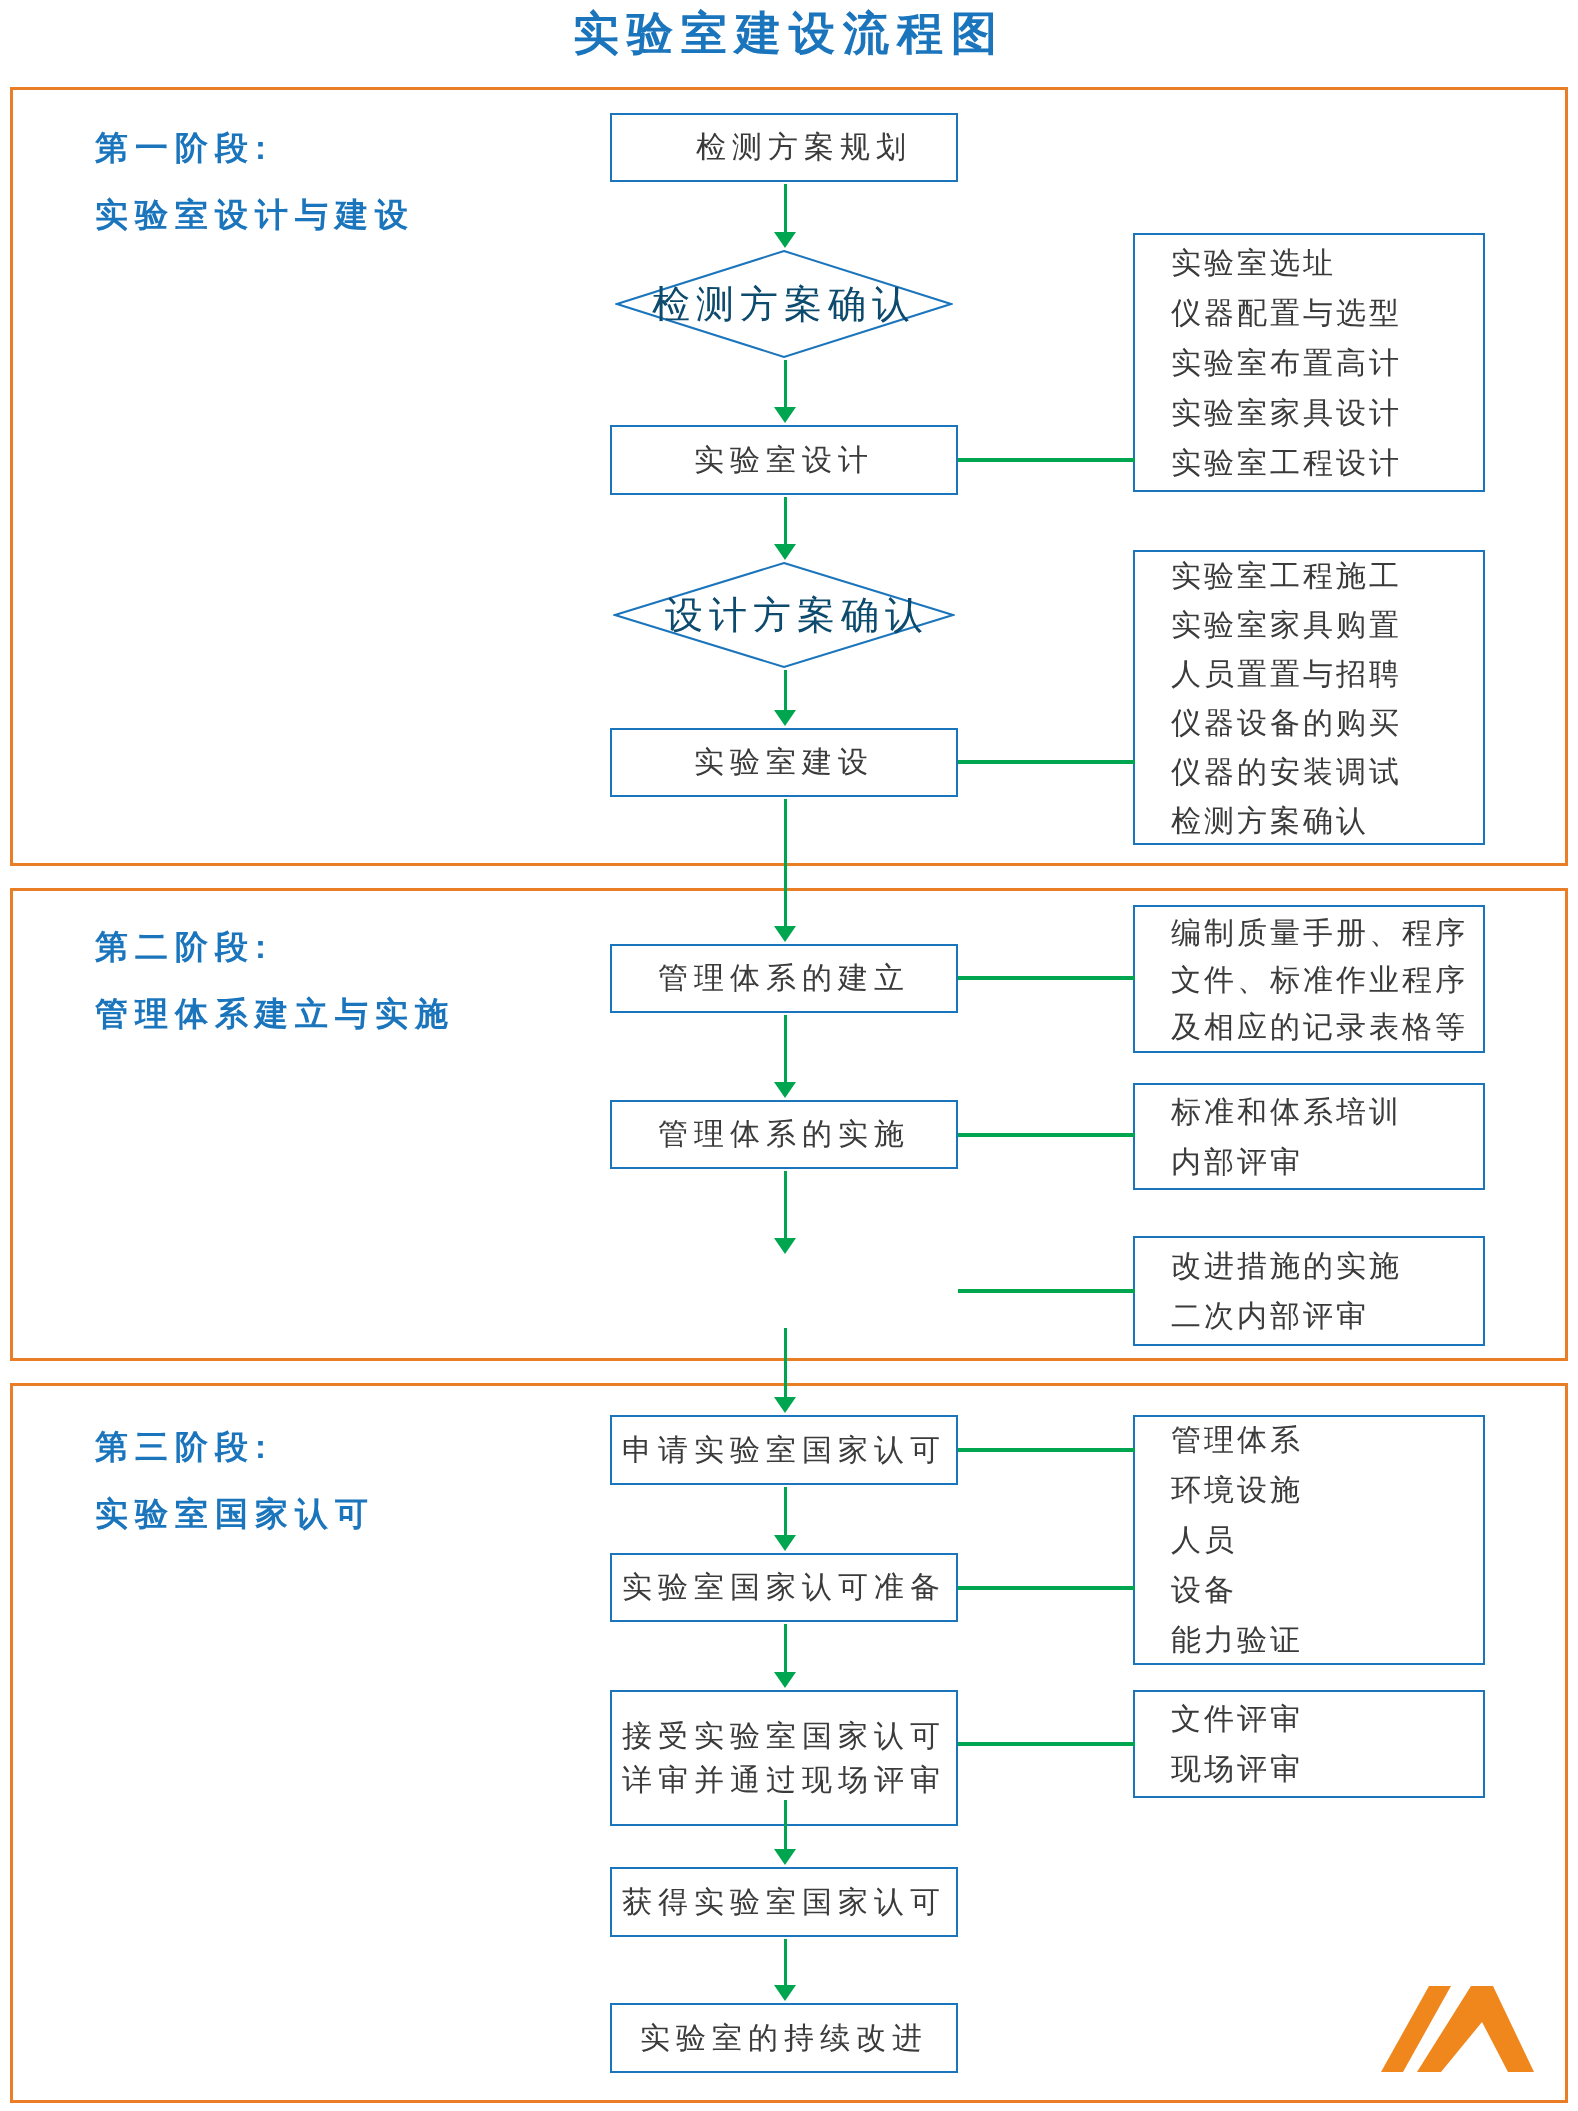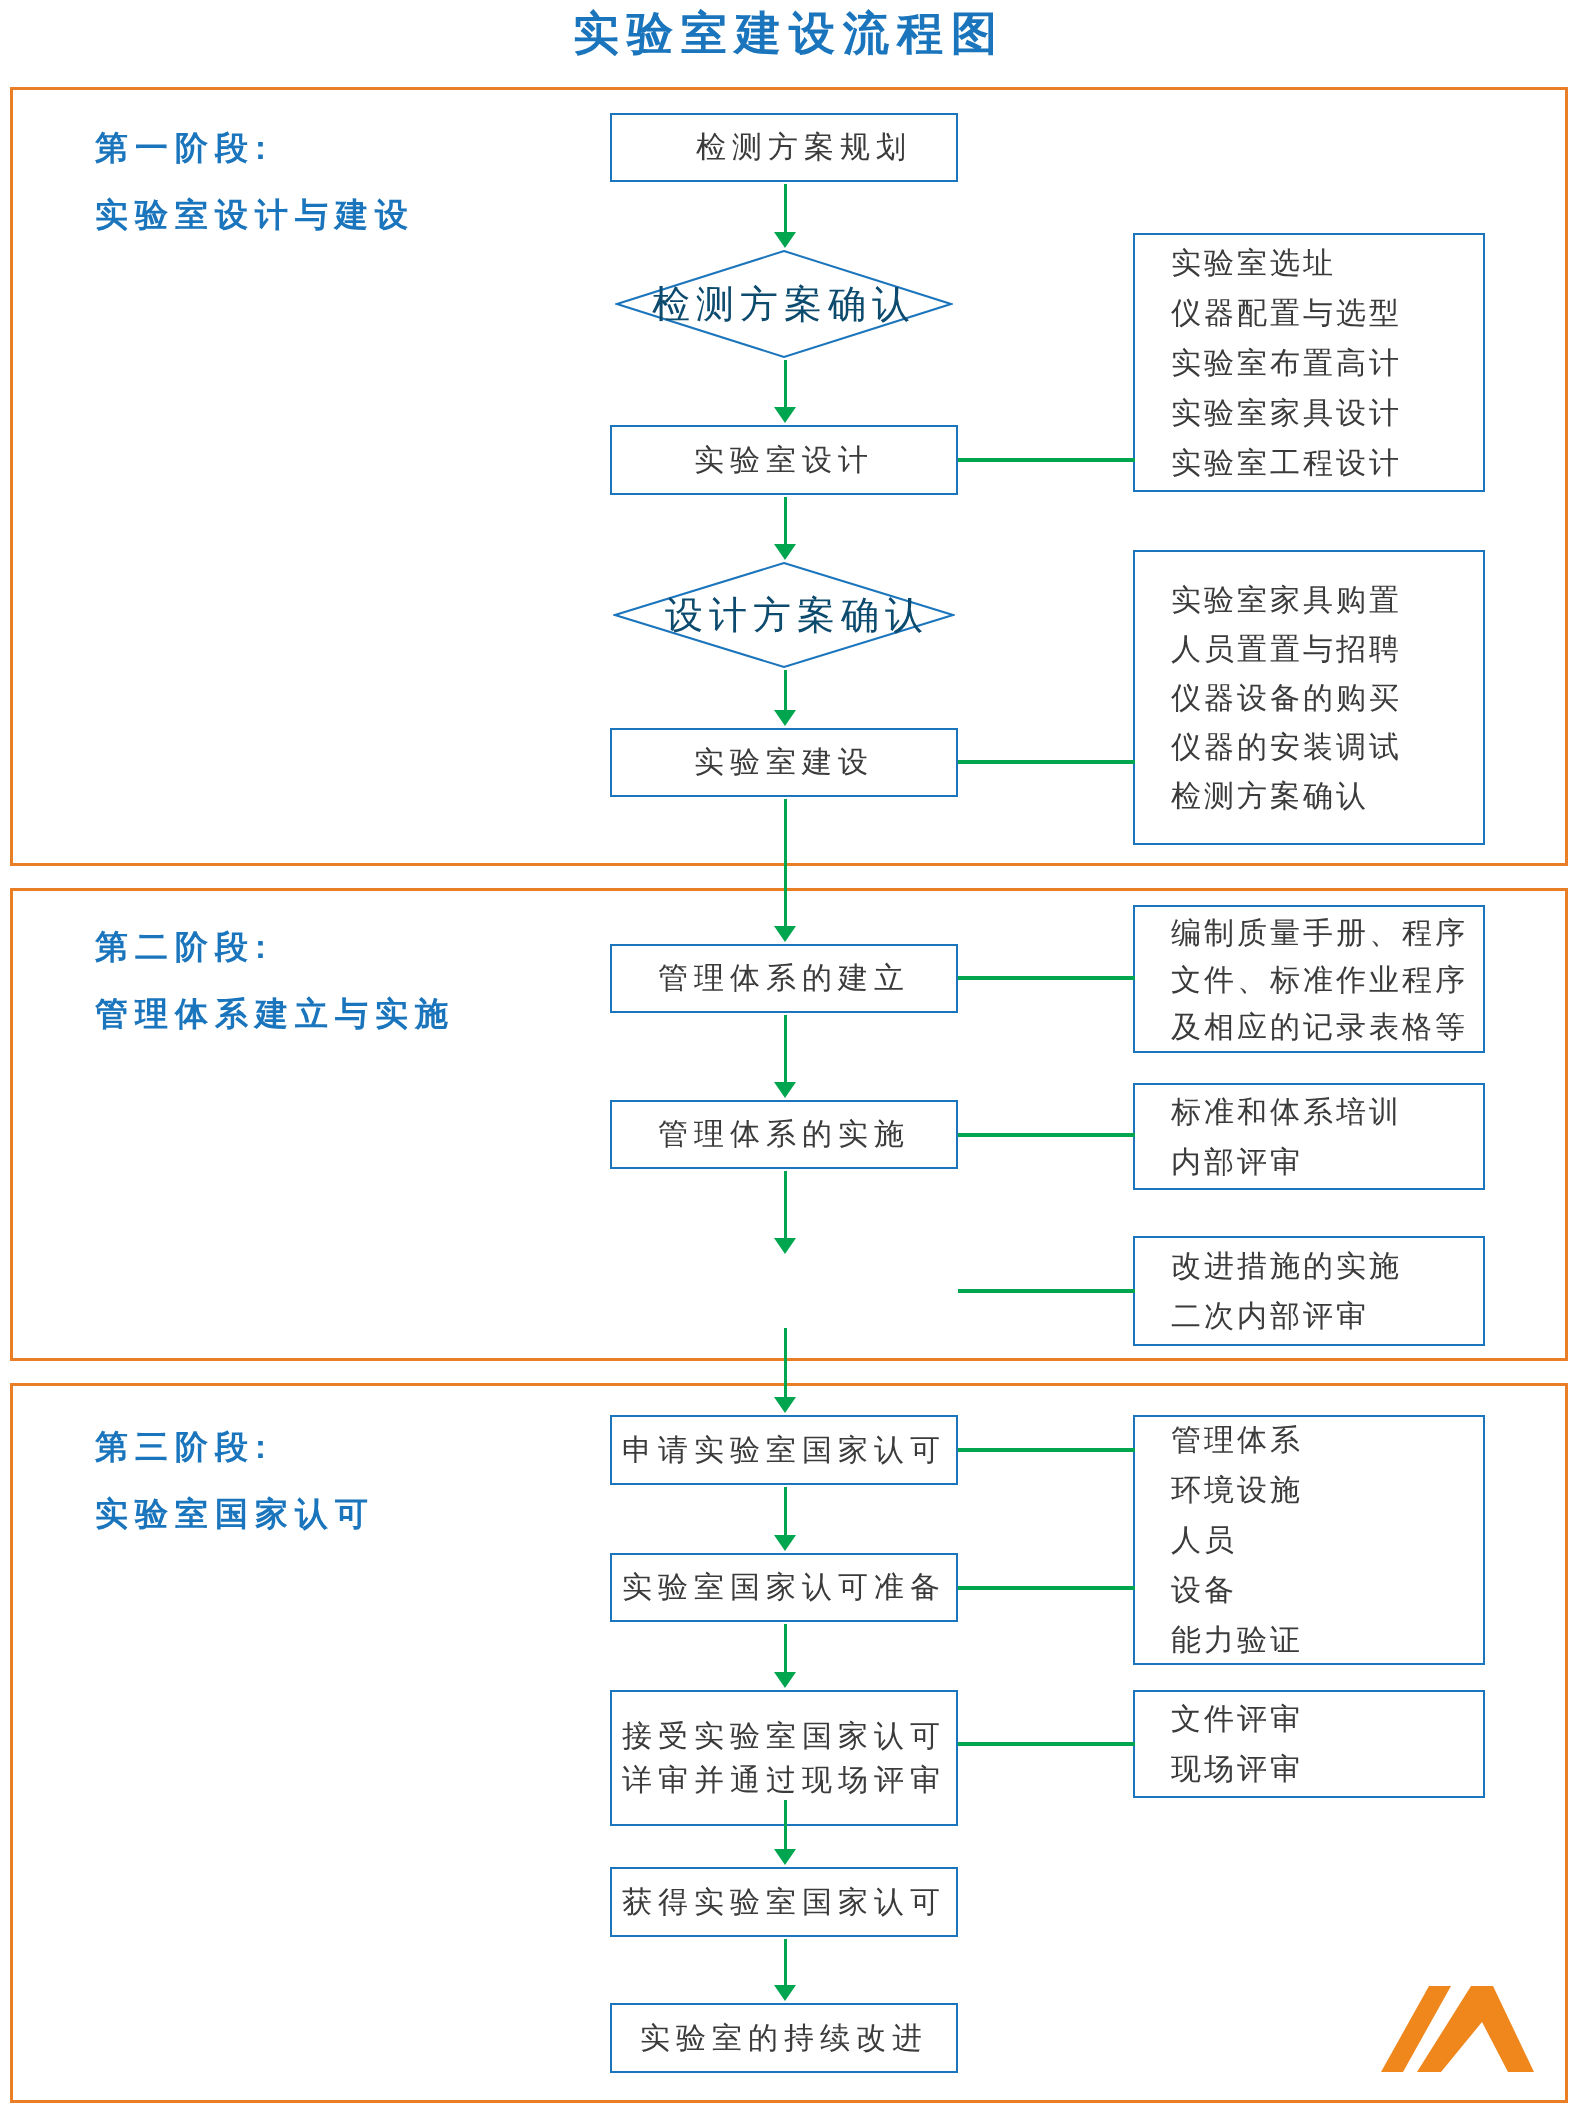--- a/index.html
+++ b/index.html
@@ -90,20 +90,21 @@
   <div class="diamond-label" style="left:626px;top:562px;width:342px;height:106px;">设计方案确认</div>
 
   <div class="rbox" style="top:233px;height:259px;">
       <div class="note-line">实验室选址</div>
       <div class="note-line">仪器配置与选型</div>
       <div class="note-line">实验室布置高计</div>
       <div class="note-line">实验室家具设计</div>
       <div class="note-line">实验室工程设计</div>
     </div>
   <div class="rbox lh49" style="top:550px;height:295px;">
+      <div class="note-line">实验室工程施工</div>
       <div class="note-line">实验室家具购置</div>
       <div class="note-line">人员置置与招聘</div>
       <div class="note-line">仪器设备的购买</div>
       <div class="note-line">仪器的安装调试</div>
       <div class="note-line">检测方案确认</div>
     </div>
   <div class="rbox lh47" style="top:905px;height:148px;">
       <div class="note-line">编制质量手册、程序</div>
       <div class="note-line">文件、标准作业程序</div>
       <div class="note-line">及相应的记录表格等</div>

